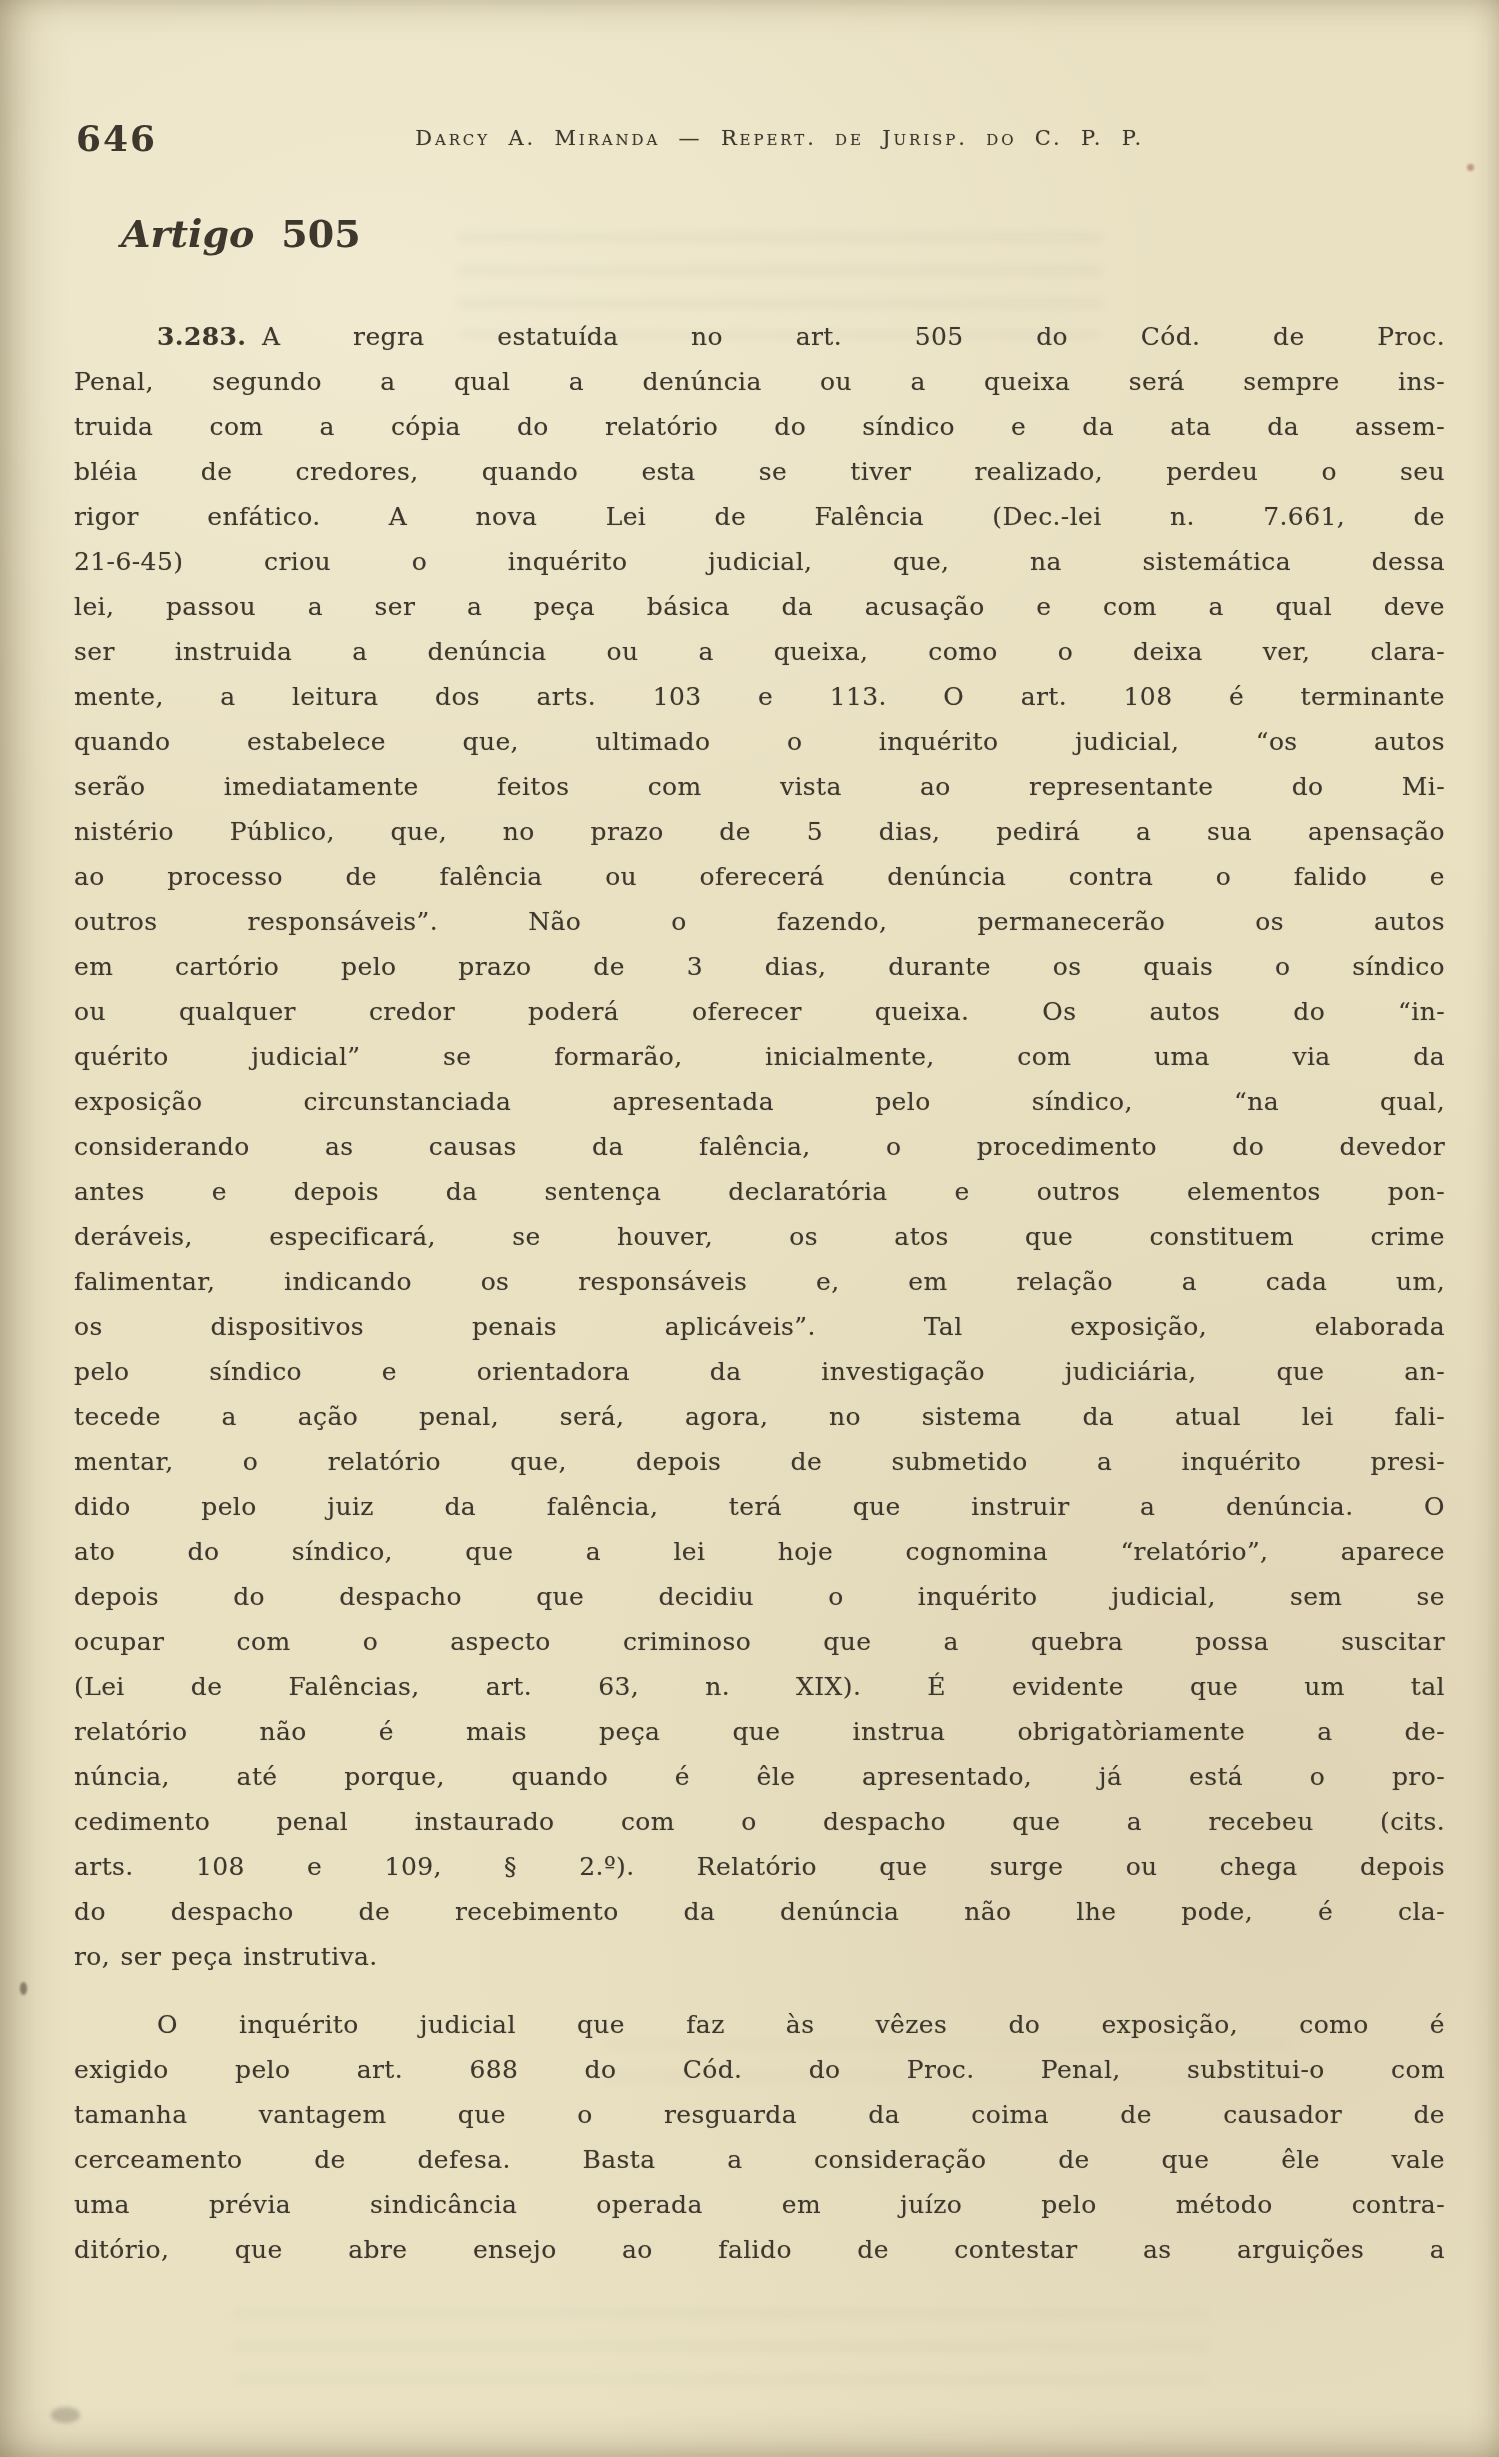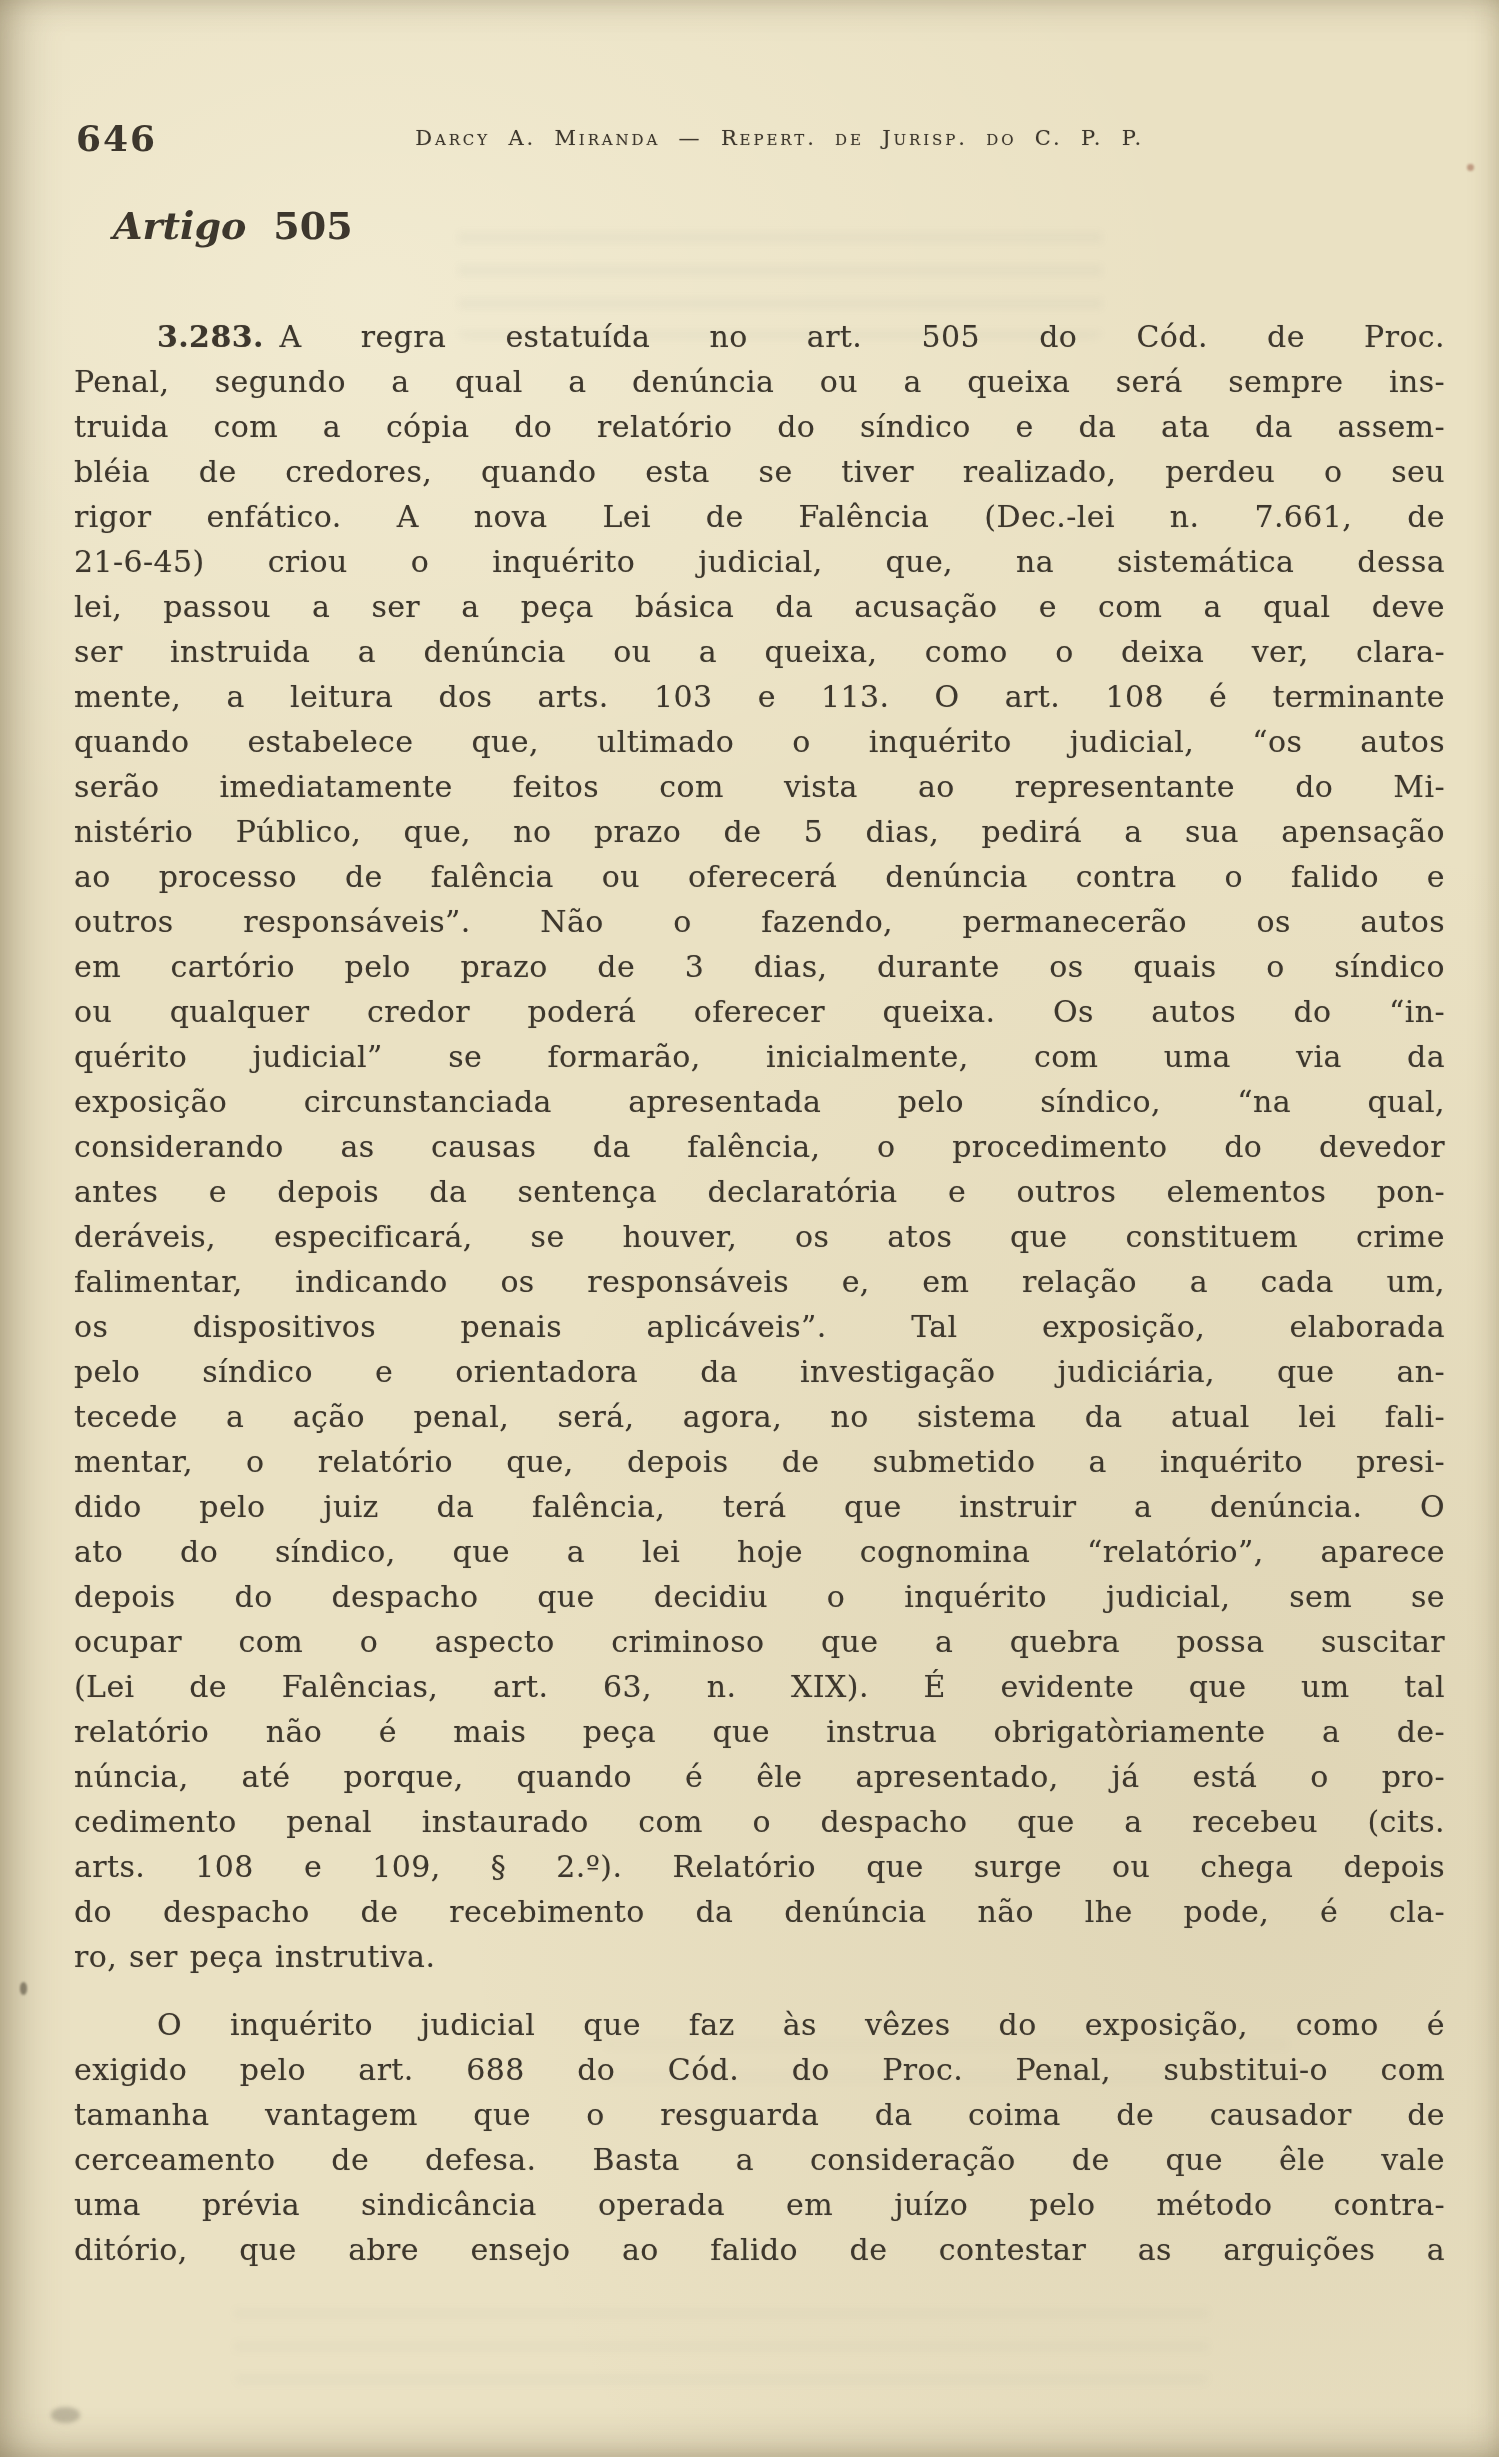--- a/index.html
+++ b/index.html
@@ -49,38 +49,38 @@
     letter-spacing: 2.9px;
     word-spacing: 8.8px;
     padding-right: 39px;
     text-shadow: 0 0 1px rgba(60, 52, 40, 0.35);
   }
   
   .article-heading {
     position: absolute;
     top: 207px;
     left: 113px;
-    margin: 0;
+    margin: 8px;
     font-size: 38px;
     font-weight: bold;
     line-height: 1;
   }
   .article-heading .label { font-style: italic; }
   .article-heading .number { margin-left: 13.7px; font-style: normal; }
   
   .body-text {
     position: absolute;
     top: 314px;
     left: 74px;
     width: 1371px;
     text-shadow: 0 0 1px rgba(60, 52, 40, 0.30);
   }
   .paragraph + .paragraph { margin-top: 23.4px; }
   .line {
-    font-size: 30px;
+    font-size: 25px;
     line-height: 45px;
     height: 45px;
     letter-spacing: 0.4px;
     word-spacing: 2px;
     text-align: justify;
     text-align-last: justify;
     white-space: normal;
   }
   .line.first { text-indent: 83px; }
   .line.flush { text-align-last: left; }

